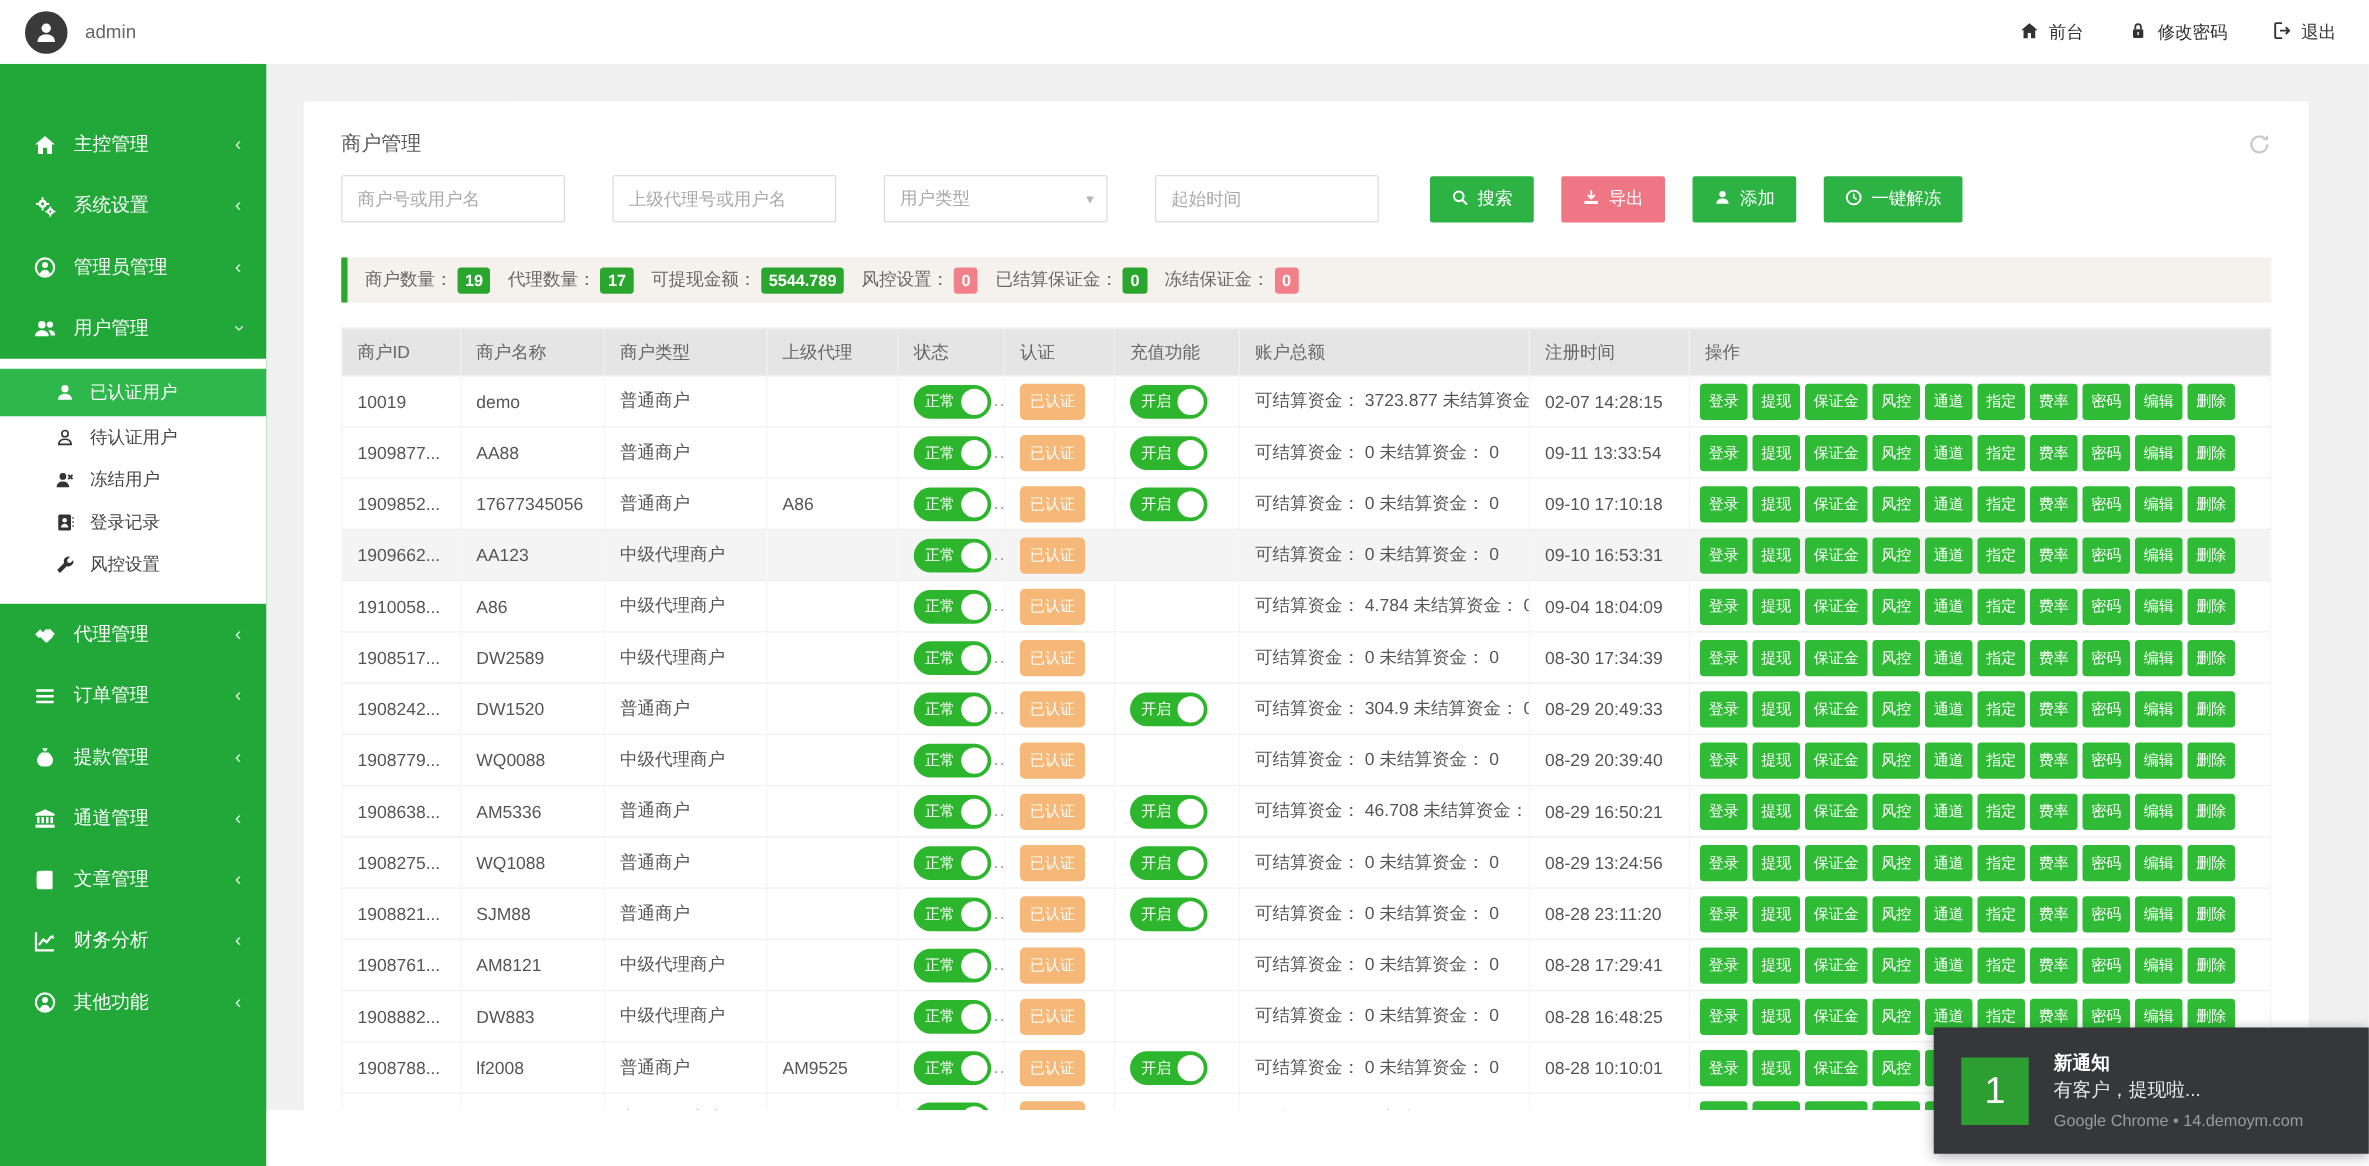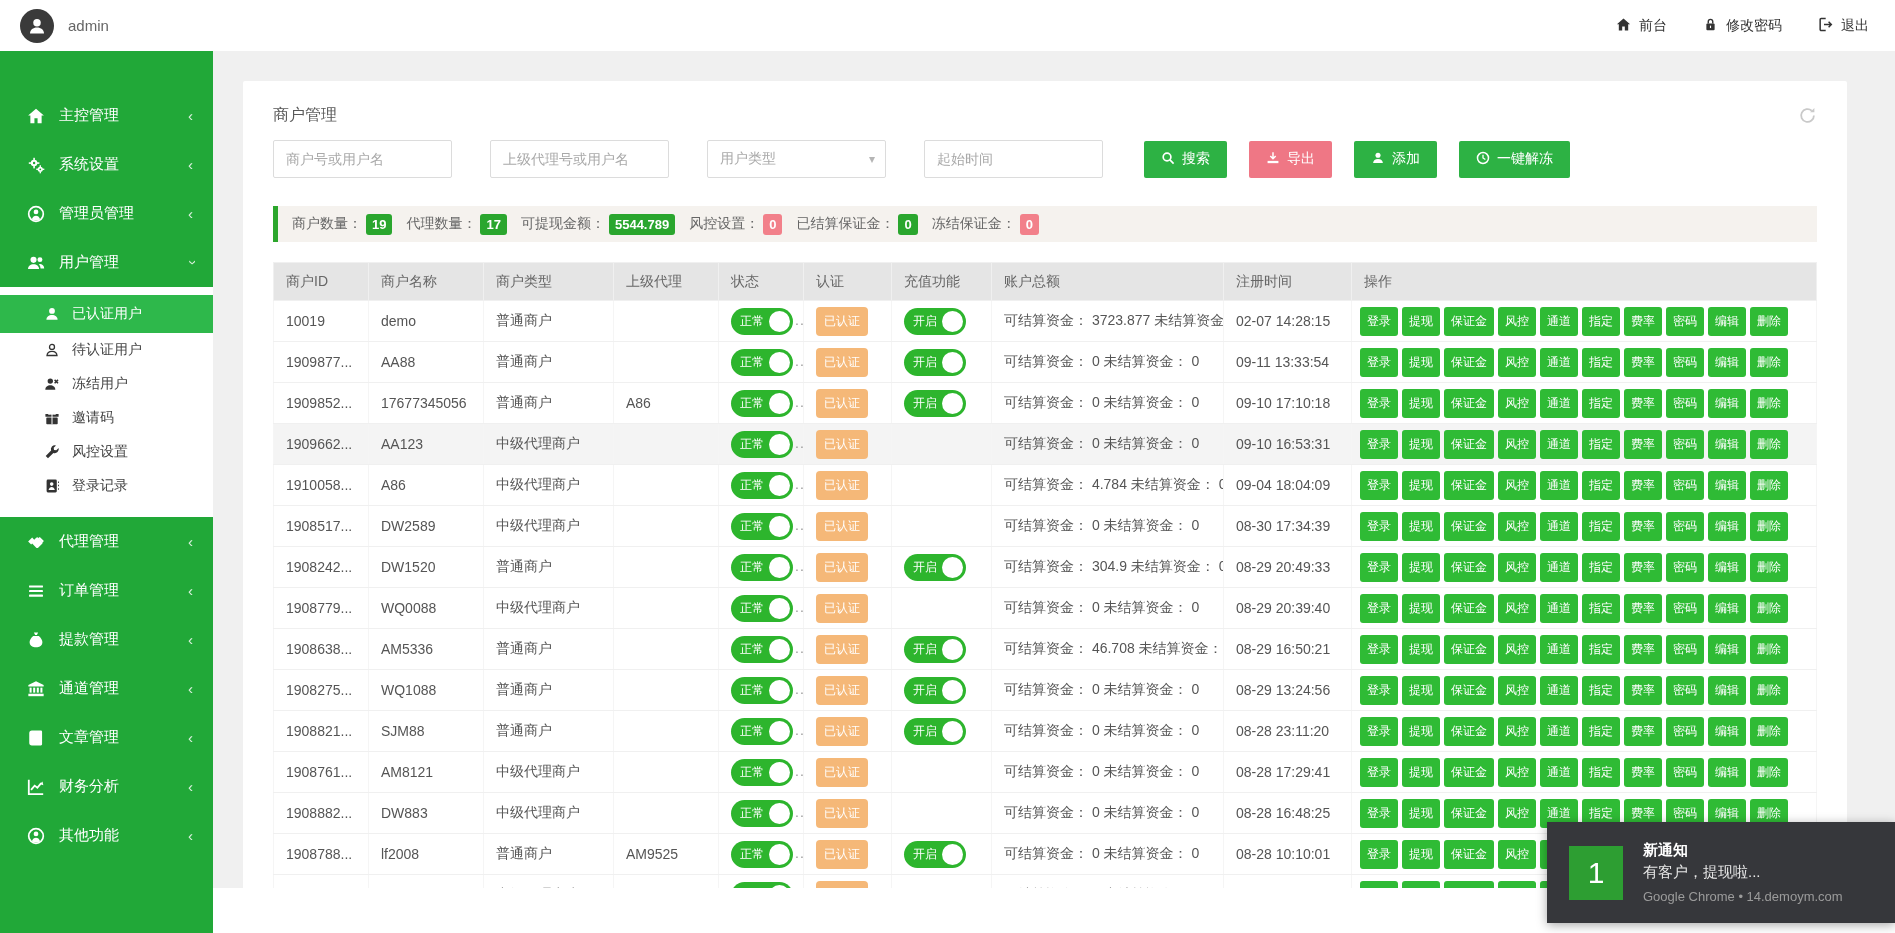--- a/index.html
+++ b/index.html
@@ -221,45 +221,35 @@
             <circle cx="6.3" cy="5.1" r="2.7"></circle>
             <path d="M1.3 13.7c0-2.9 2.3-4.5 5-4.5s5 1.6 5 4.5z"></path>
             <path d="M10.6 3.9 14 7.3M14 3.9l-3.4 3.4" stroke="currentColor" stroke-width="1.5" fill="none"></path>
           </svg>
         </span>
         <span>冻结用户</span>
       </div>
       <div class="sub-item">
         <span class="s-icon">
           <svg viewBox="0 0 16 16" fill="currentColor">
-            <rect x="1.4" y="4.1" width="13.2" height="2.7" rx=".5"></rect>
-            <rect x="2.3" y="7.6" width="11.4" height="6.6" rx=".8"></rect>
-            <path d="M8 4.1V14.2M8 4.1C6.2 1.5 3.6 1.9 3.7 3.3 3.8 4.6 6 4.4 8 4.1Zm0 0c1.8-2.6 4.4-2.2 4.3-.8-.1 1.3-2.3 1.1-4.3.8Z" stroke="#fff" stroke-width="1" fill="none"></path>
+            <rect x="2.6" y="1.6" width="10.2" height="12.8" rx="1.3"></rect>
+            <path d="M14 4.3h.9M14 7.6h.9M14 10.9h.9" stroke="currentColor" stroke-width="1.5" fill="none"></path>
+            <circle cx="7.7" cy="6.1" r="1.8" fill="#fff"></circle>
+            <path d="M4.6 11.9c.4-2 1.7-3 3.1-3s2.7 1 3.1 3z" fill="#fff"></path>
           </svg>
         </span>
-        <span>邀请码</span>
+        <span>登录记录</span>
       </div>
       <div class="sub-item">
         <span class="s-icon">
           <svg viewBox="0 0 16 16" fill="currentColor">
             <path d="M14.6 4a4 4 0 0 1-5.2 4.9L4 14.3 1.7 12l5.4-5.4A4 4 0 0 1 12 1.4L9.7 3.7l.3 2.3 2.3.3z"></path>
           </svg>
         </span>
         <span>风控设置</span>
-      </div>
-      <div class="sub-item">
-        <span class="s-icon">
-          <svg viewBox="0 0 16 16" fill="currentColor">
-            <rect x="2.6" y="1.6" width="10.2" height="12.8" rx="1.3"></rect>
-            <path d="M14 4.3h.9M14 7.6h.9M14 10.9h.9" stroke="currentColor" stroke-width="1.5" fill="none"></path>
-            <circle cx="7.7" cy="6.1" r="1.8" fill="#fff"></circle>
-            <path d="M4.6 11.9c.4-2 1.7-3 3.1-3s2.7 1 3.1 3z" fill="#fff"></path>
-          </svg>
-        </span>
-        <span>登录记录</span>
       </div>
     </div>
     <div class="side-item">
       <span class="s-icon">
         <svg viewBox="0 0 16 16" fill="currentColor">
           <path d="M4.6 3.9 1 7.5l2.7 2.7.9-.8 3.6 3.6c.5.5 1.2.5 1.7 0l3.6-3.5c.5-.5.5-1.3 0-1.8L10 4.2a1.3 1.3 0 0 0-1.8 0L6.4 6 4.6 3.9z"></path>
           <path d="m11.4 3.6 3.6 3.6-1.2 1.2-3.9-3.7z"></path>
         </svg>
       </span>
       <span>代理管理</span>

